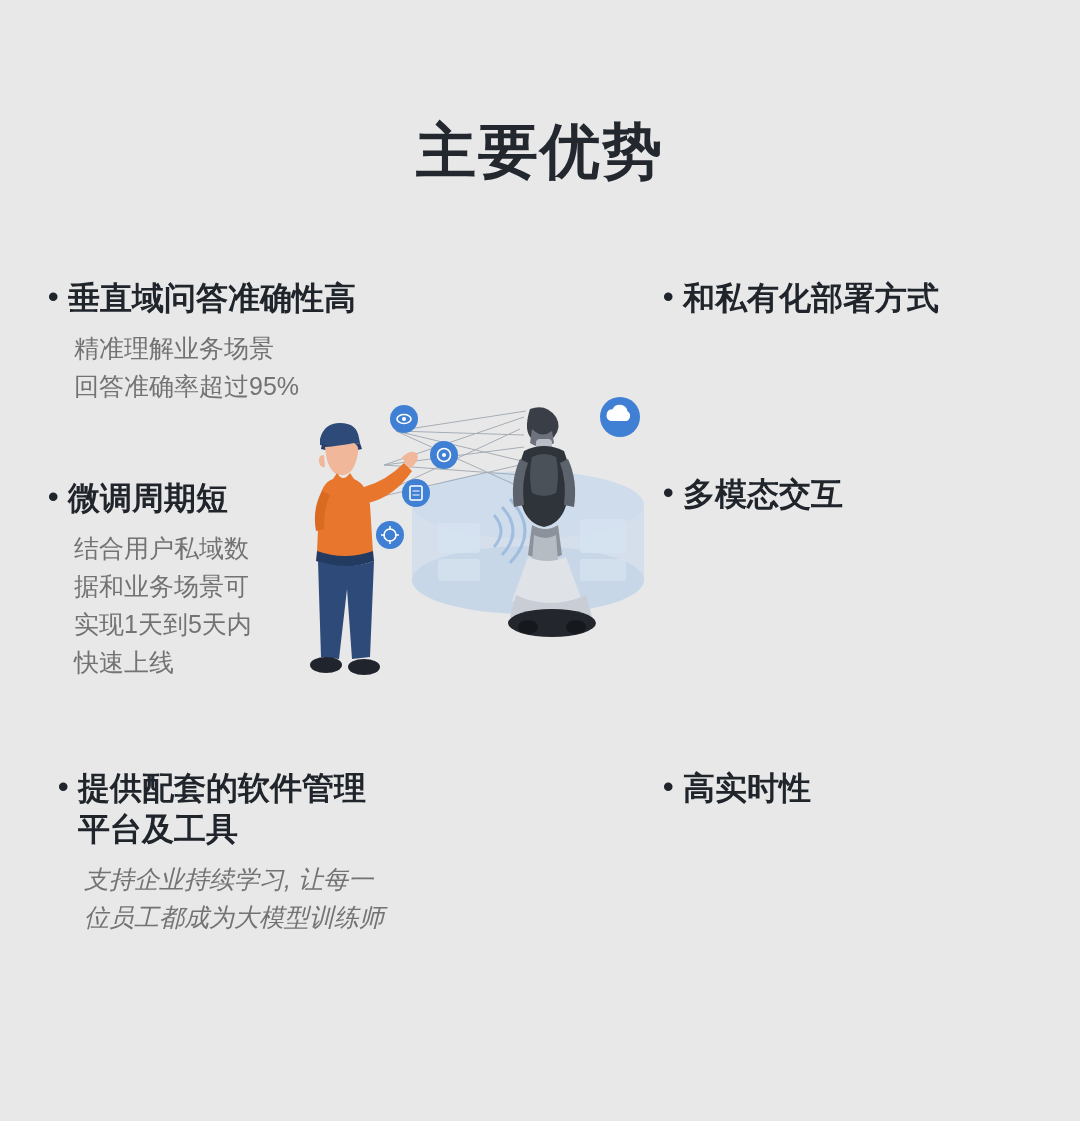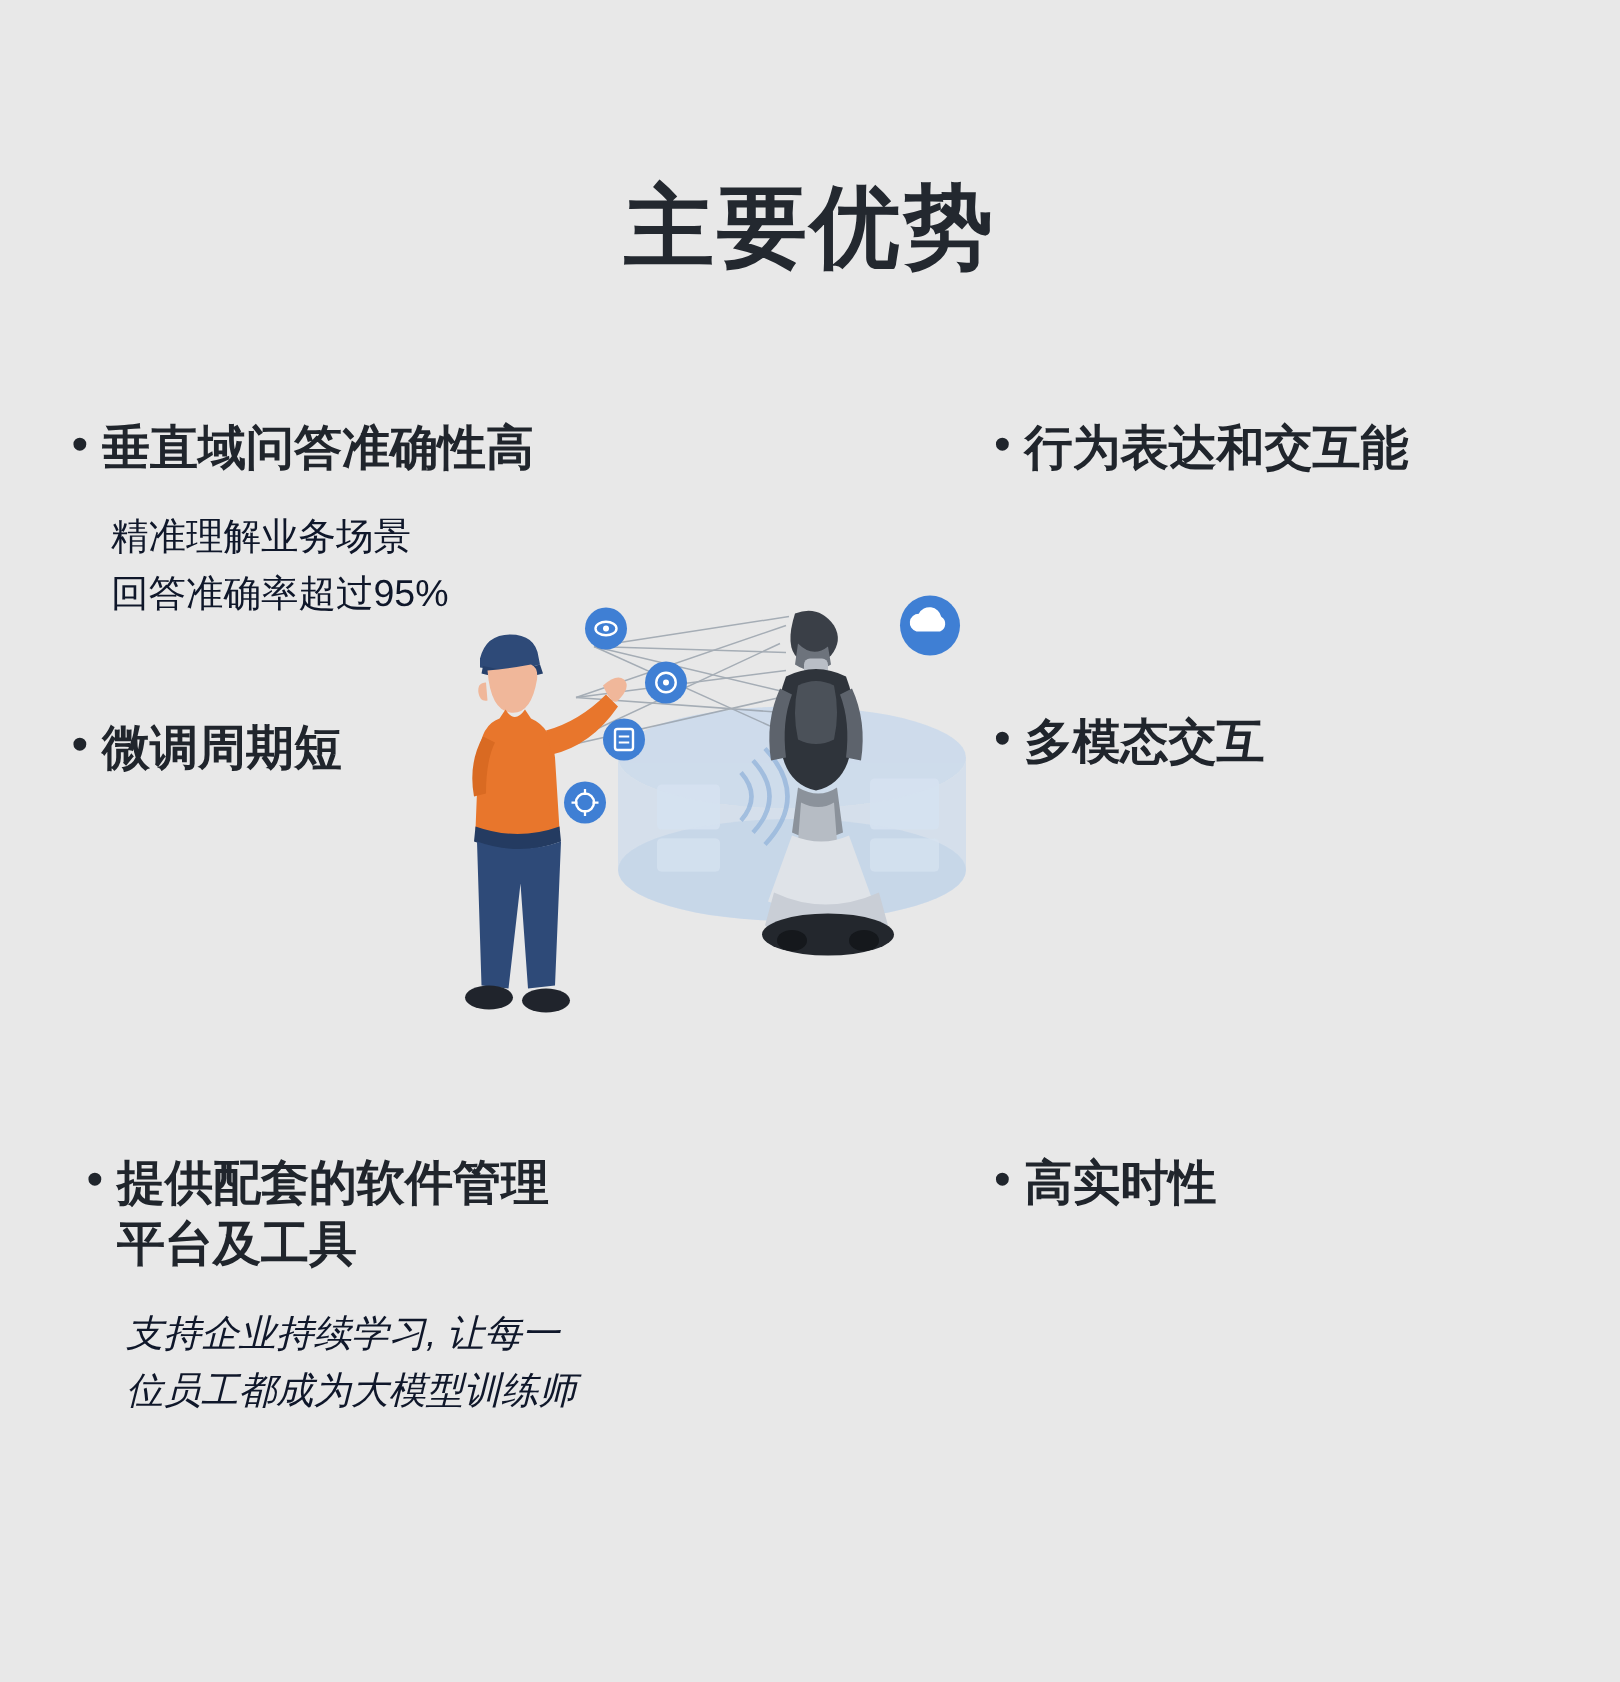--- a/index.html
+++ b/index.html
@@ -55,25 +55,25 @@
   .bullet {
     flex: 0 0 auto;
     width: 20px;
     font-size: 30px;
     line-height: 1.28;
     color: #20252c;
   }
   .heading-text { flex: 1 1 auto; font-family: Liberation Serif, serif; }
 
   .body {
-    margin-top: 20px;
+    margin-top: 10px;
     margin-left: 26px;
     font-size: 25px;
     line-height: 1.52;
-    color: #0f172a;
+    color: #737373;
     font-weight: normal;
   }
 
   
   #b-left-1 { top: 0px; left: 0; width: 420px; }
   #b-left-2 { top: 200px; left: 0; width: 300px; }
   #b-left-3 { top: 490px; left: 10px; width: 420px; }
 
   
   #b-right-1 { top: 0px; left: 0; width: 330px; }
@@ -206,40 +206,44 @@
       </div>
       <div class="body" style="white-space:pre-line">精准理解业务场景
 回答准确率超过95%</div>
     </div>
 
     <div class="block" id="b-left-2">
       <div class="heading">
         <span class="bullet">•</span>
         <span class="heading-text">微调周期短</span>
       </div>
+      <div class="body" style="white-space:pre-line">结合用户私域数
+据和业务场景可
+实现1天到5天内
+快速上线</div>
     </div>
 
     <div class="block" id="b-left-3">
       <div class="heading">
         <span class="bullet">•</span>
         <span class="heading-text" style="white-space:pre-line">提供配套的软件管理
 平台及工具</span>
       </div>
       <div class="body" style="white-space:pre-line">支持企业持续学习, 让每一
 位员工都成为大模型训练师</div>
     </div>
 
   </div>
 
   <div class="col col-right">
 
     <div class="block" id="b-right-1">
       <div class="heading">
         <span class="bullet">•</span>
-        <span class="heading-text">行为表达和交互能</span>
+        <span class="heading-text">和私有化部署方式</span>
       </div>
     </div>
 
     <div class="block" id="b-right-2">
       <div class="heading">
         <span class="bullet">•</span>
         <span class="heading-text">多模态交互</span>
       </div>
     </div>
 

